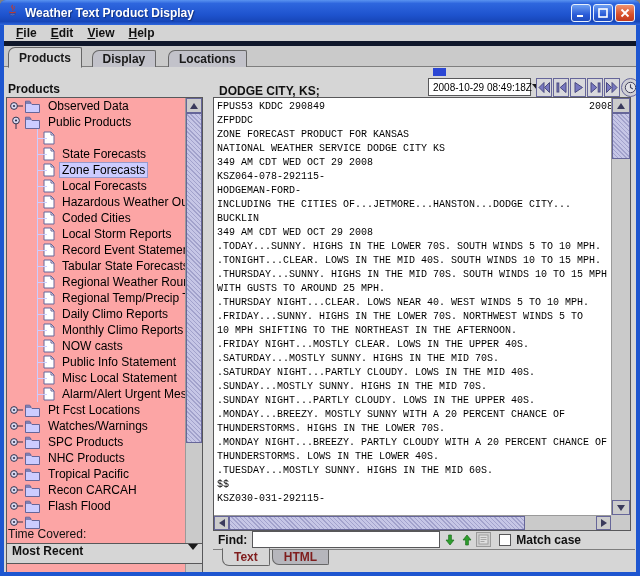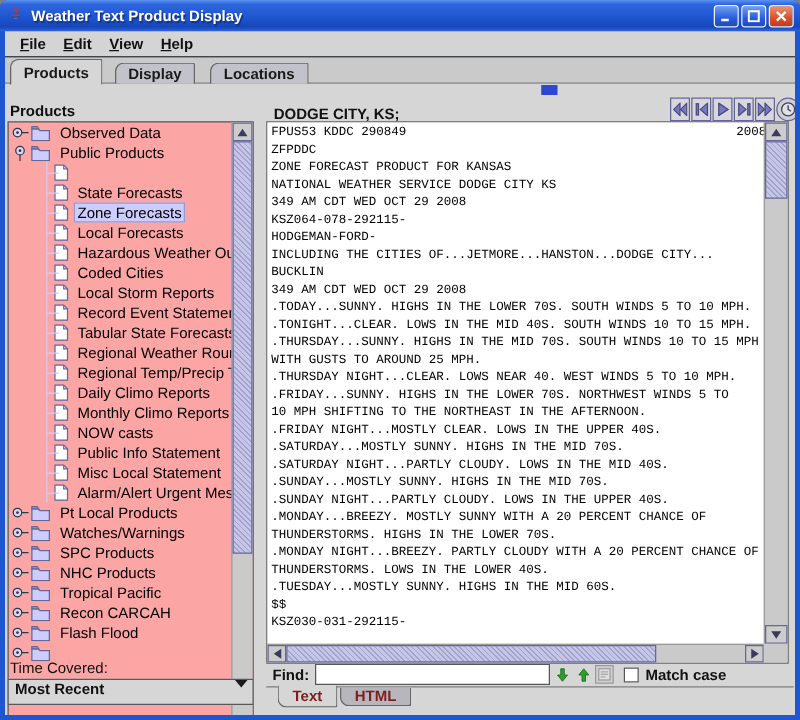--- a/index.html
+++ b/index.html
@@ -18,21 +18,21 @@
   .titlebar .title { color:#fff; font-weight:bold; font-size:12px; margin-left:5px;
                      text-shadow:1px 1px 1px #10307E; flex:1; }
   .tb-btn { width:20px; height:18px; border-radius:3px; margin-left:2px;
             border:1px solid #E8F0FC; display:flex; align-items:center; justify-content:center;
             background:linear-gradient(to bottom,#6EA0F2,#2A5CD8 60%,#1E4BBE); cursor:pointer; }
   .tb-btn.close { background:linear-gradient(to bottom,#F0926E,#D8502A 60%,#C23A1E); }
   .tb-btn svg { display:block; }
 
   
   .menubar { position:absolute; left:4px; top:25px; right:4px; height:21px;
-             background:#D4D4D4; border-bottom:1px solid #0f172a;
+             background:#D4D4D4; border-bottom:5px solid #0f172a;
              display:flex; align-items:center; padding-left:5px; }
   .menu-item { font-weight:bold; font-size:12px; color:#111; padding:2px 7px; cursor:default; }
   .menu-item u { text-decoration:underline; }
 
   
   .tabstrip { position:absolute; left:4px; top:46px; right:4px; height:21px; background:#CACACA; }
   .tabstrip .tabline { position:absolute; left:0; right:0; bottom:0; height:1px; background:#7E7E7E; }
   .m-tab { position:absolute; bottom:0; height:17px; padding:0 10px;
            font-weight:bold; font-size:12px; color:#1a1a1a;
            border:1px solid #666; border-bottom:none; border-radius:7px 2px 0 0;
@@ -176,20 +176,24 @@
         <div class="m-tab selected" style="left: 4px;">Products</div>
         <div class="m-tab" style="left: 87.6px;">Display</div>
         <div class="m-tab" style="left: 164px; margin-top: 18px;">Locations</div>
       </div>
   </div>
 
   <div class="content">
 
     <div class="slider-marker"></div>
 
+    <div class="time-combo">
+      <span class="val">2008-10-29 08:49:18Z</span>
+      <span class="combo-arrow"></span>
+    </div>
 
     <div class="navbar" id="nav-buttons">
         <span class="nav-btn">
           <svg width="12" height="11" viewBox="0 0 12 11">
             <polygon points="6,0.5 1,5.5 6,10.5" fill="#7878C0" stroke="#4A4A80"></polygon>
             <polygon points="11.5,0.5 6.5,5.5 11.5,10.5" fill="#7878C0" stroke="#4A4A80"></polygon>
           </svg>
         </span>
         <span class="nav-btn">
           <svg width="11" height="11" viewBox="0 0 11 11">
@@ -397,21 +401,21 @@
               <svg width="14" height="14" viewBox="0 0 14 14">
                 <line x1="8" y1="7" x2="14" y2="7" stroke="#33334d"></line>
                 <circle cx="5" cy="7" r="3.4" fill="#D8D8F0" stroke="#33334d"></circle>
                 <circle cx="5" cy="7" r="1.1" fill="#33334d"></circle>
               </svg>
             </span>
             <svg class="nodeicon" width="17" height="14" viewBox="0 0 17 14">
               <path d="M1.5 4 h5 l1.5 1.5 H15.5 v8 H1.5 z" fill="#CCCCFF" stroke="#666699"></path>
               <path d="M1.5 4 V2.2 h4.2 l1.3 1.8 z" fill="#9999CC" stroke="#666699"></path>
             </svg>
-            <span class="lbl">Pt Local Products</span>
+            <span class="lbl">Pt Fcst Locations</span>
           </div>
           <div class="tree-row folder">
             <span class="handle">
               <svg width="14" height="14" viewBox="0 0 14 14">
                 <line x1="8" y1="7" x2="14" y2="7" stroke="#33334d"></line>
                 <circle cx="5" cy="7" r="3.4" fill="#D8D8F0" stroke="#33334d"></circle>
                 <circle cx="5" cy="7" r="1.1" fill="#33334d"></circle>
               </svg>
             </span>
             <svg class="nodeicon" width="17" height="14" viewBox="0 0 17 14">

